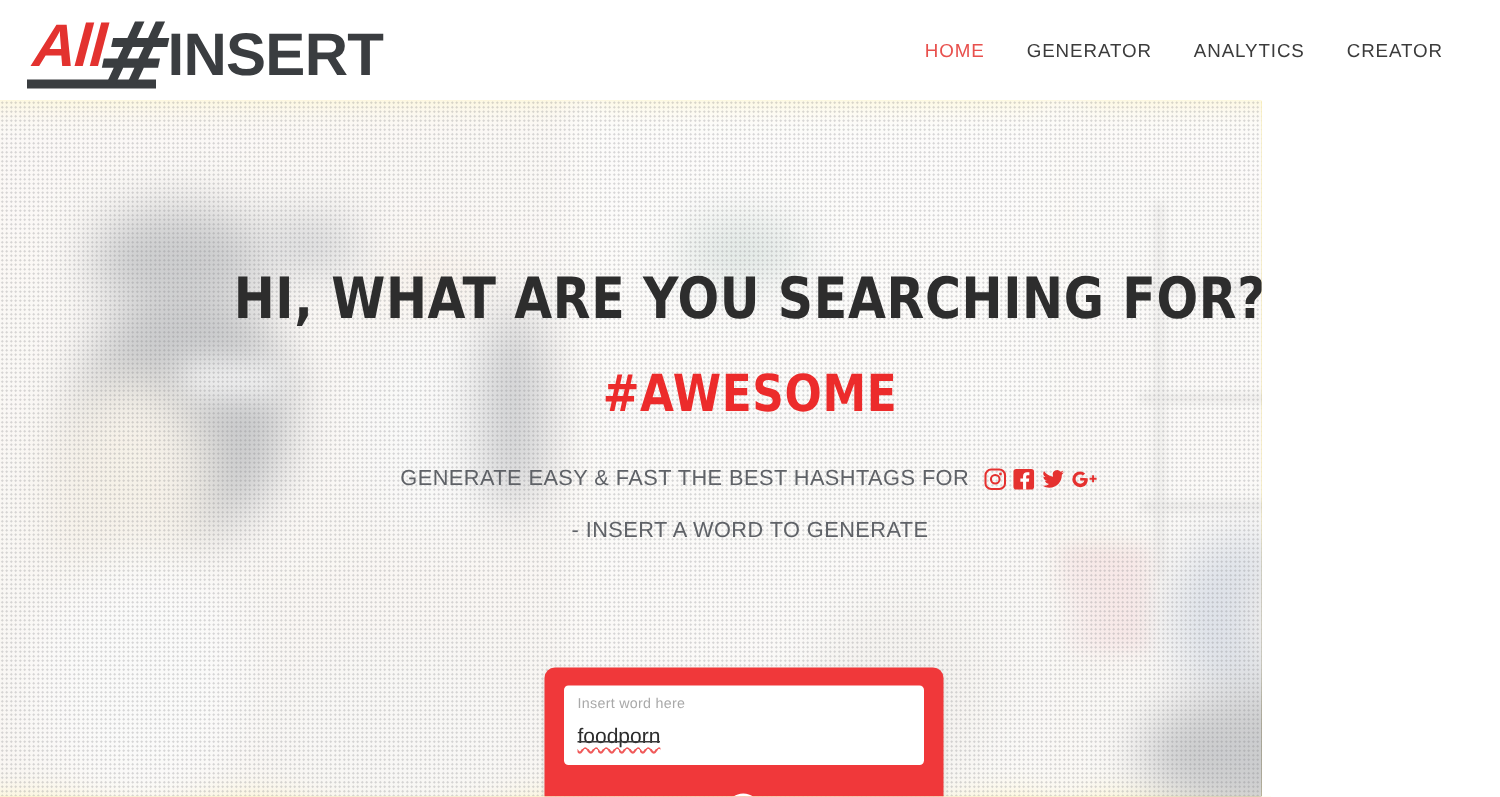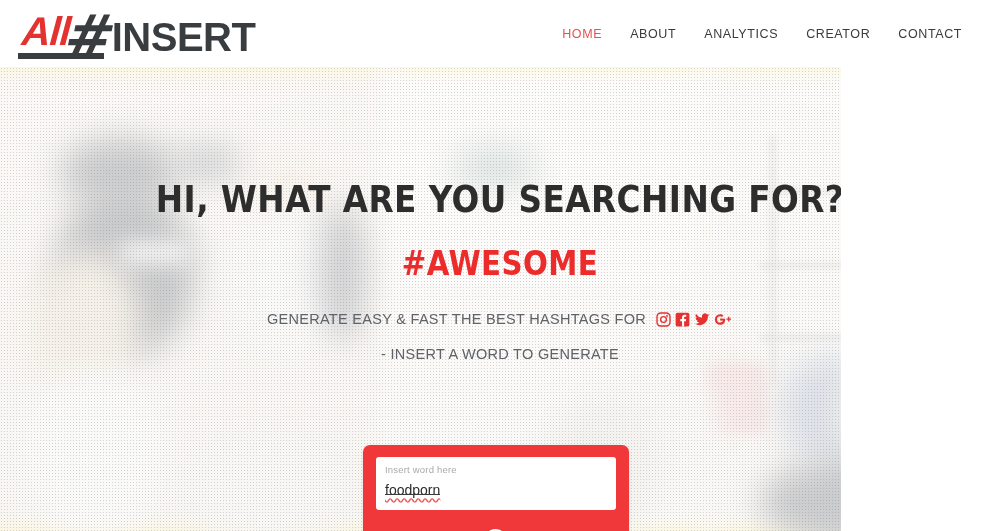--- a/index.html
+++ b/index.html
@@ -226,24 +226,23 @@
     <span class="logo-all-wrap">
       <span class="logo-all">All</span>
       <span class="logo-bar"></span>
     </span>
     <span class="logo-hash">#</span>
     <span class="logo-ashtag">INSERT</span>
   </div>
 
   <nav class="nav">
     <a href="#" class="active">HOME</a>
-    <a href="#">ABOUT</a>
+    <a href="#">GENERATOR</a>
     <a href="#">ANALYTICS</a>
     <a href="#">CREATOR</a>
-    <a href="#">CONTACT</a>
   </nav>
 </div>
 
 <div class="hero">
 
   <div class="hero-photo">
     <div class="rect" style="left:-20px;top:0;width:420px;height:464px;background:linear-gradient(160deg,#efe6dc,#e4d9cd);"></div>
     <div class="rect" style="left:380px;top:0;width:340px;height:464px;background:linear-gradient(180deg,#f4f1ec,#ece7df);"></div>
     <div class="rect" style="left:700px;top:0;width:320px;height:464px;background:linear-gradient(200deg,#f3efe9,#e9e2d8);"></div>
 

